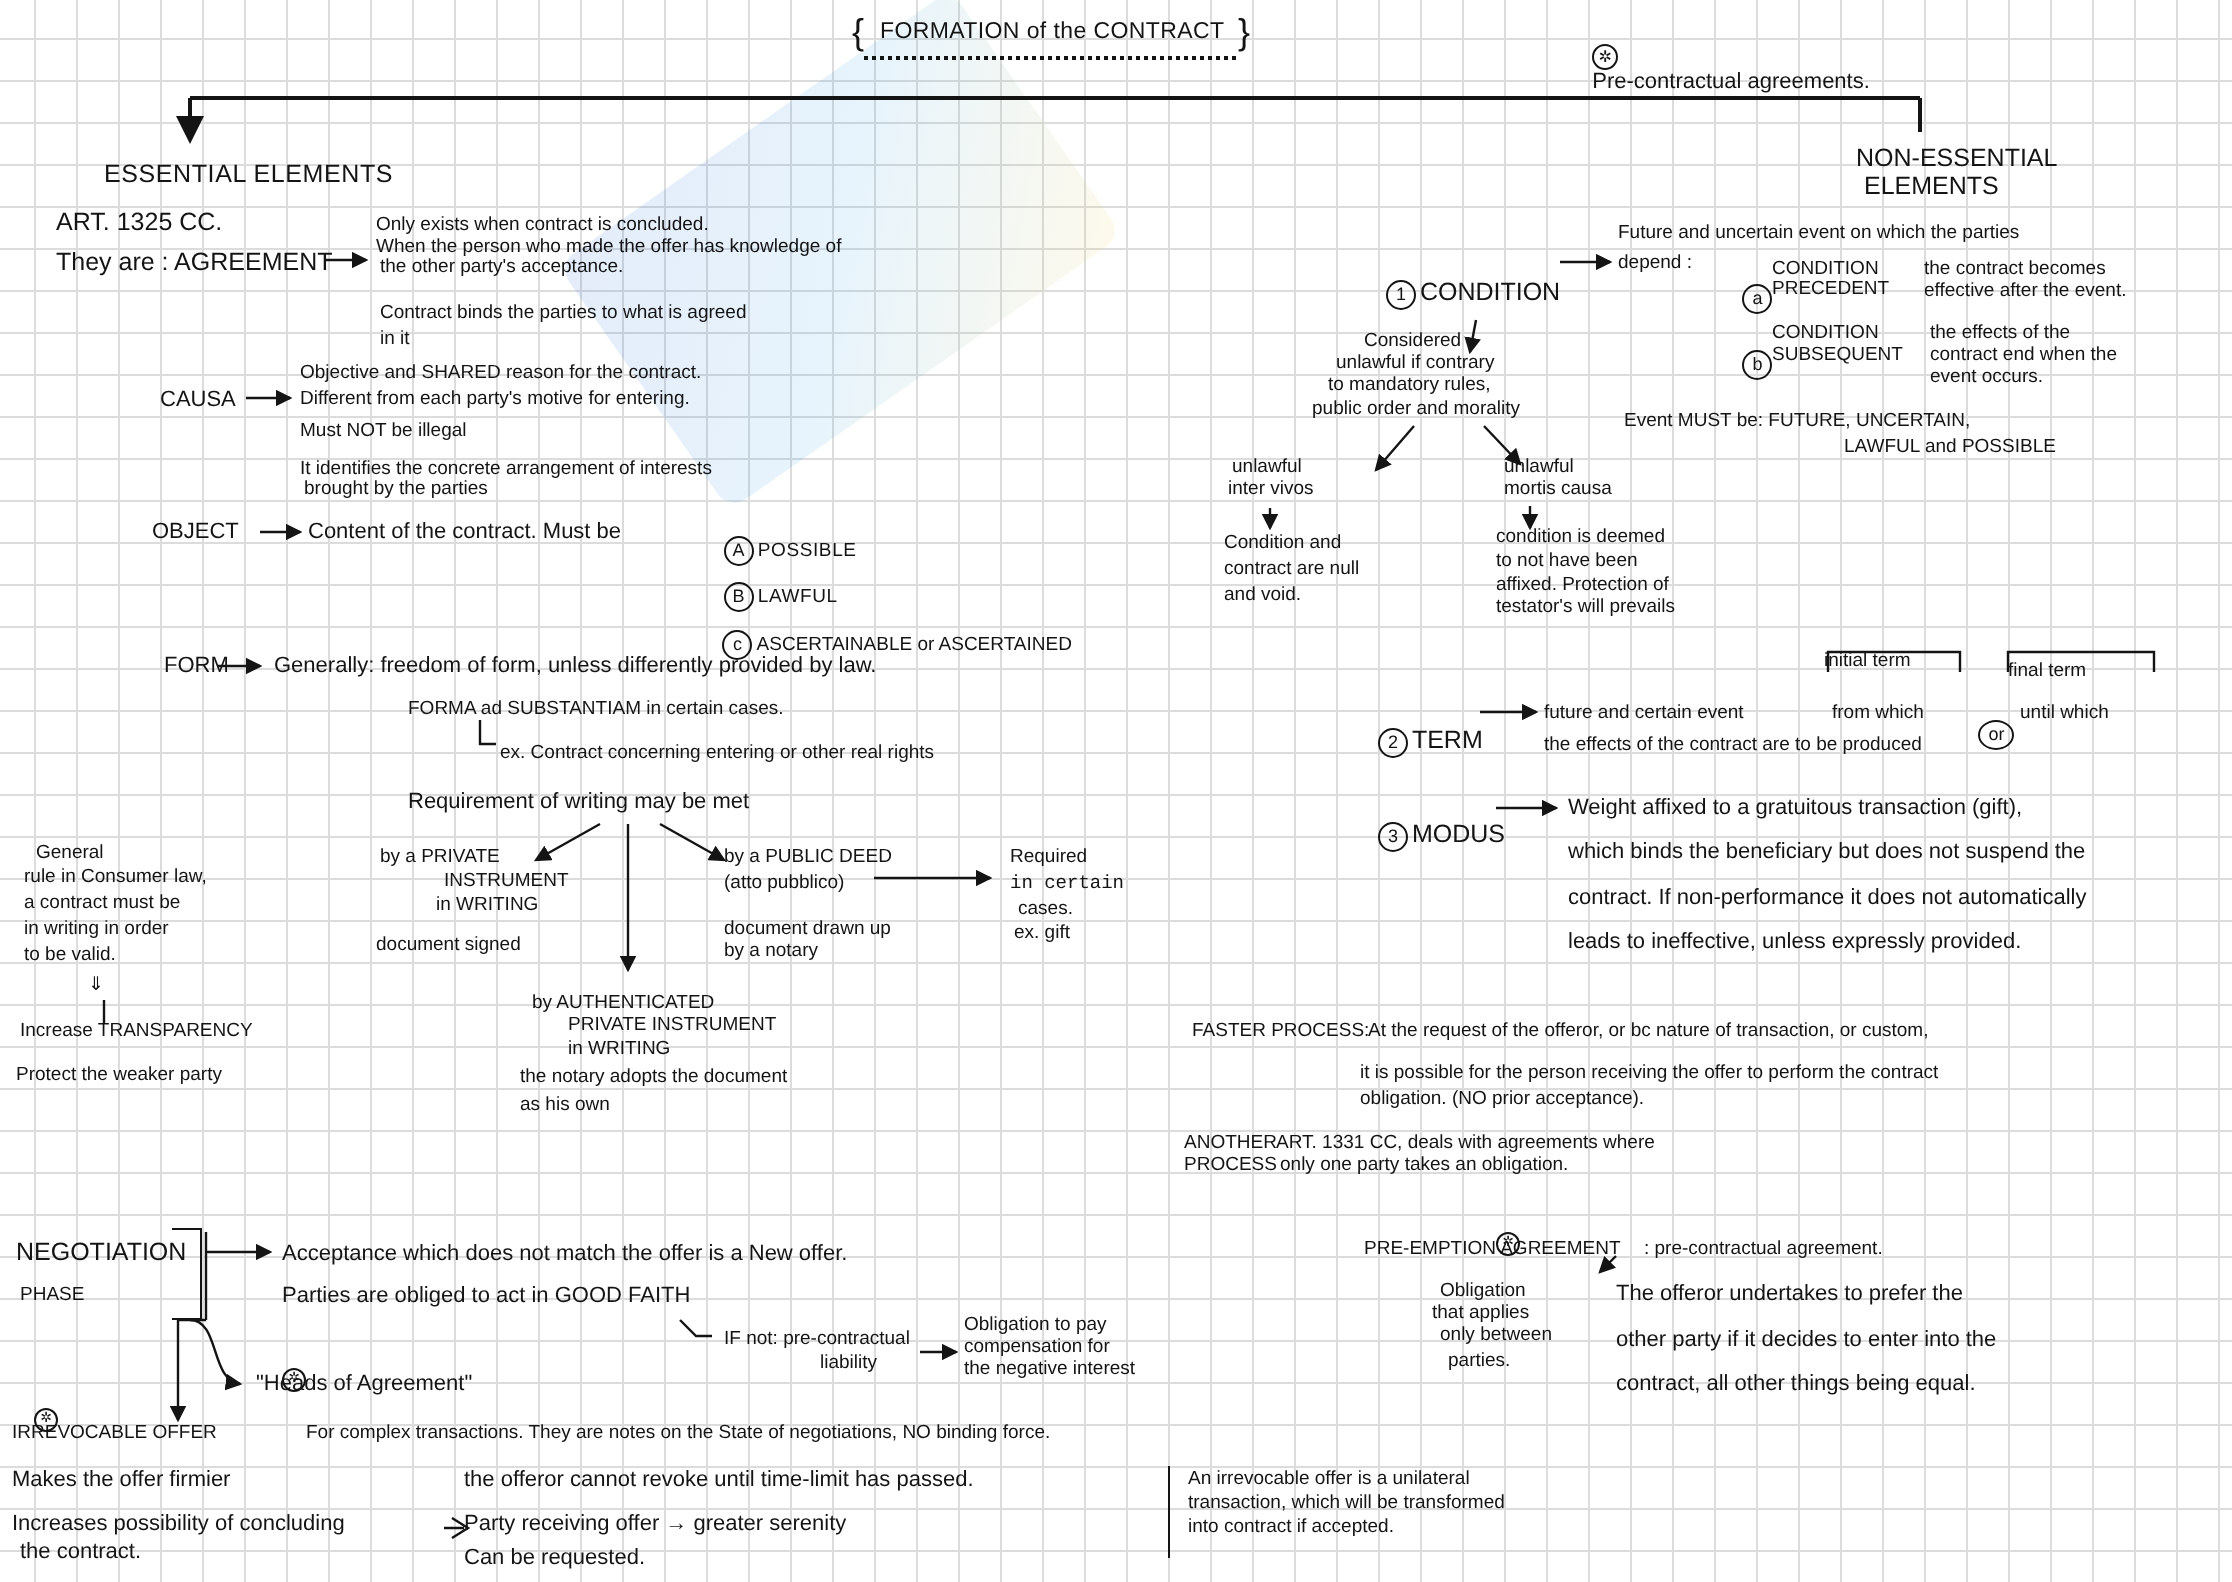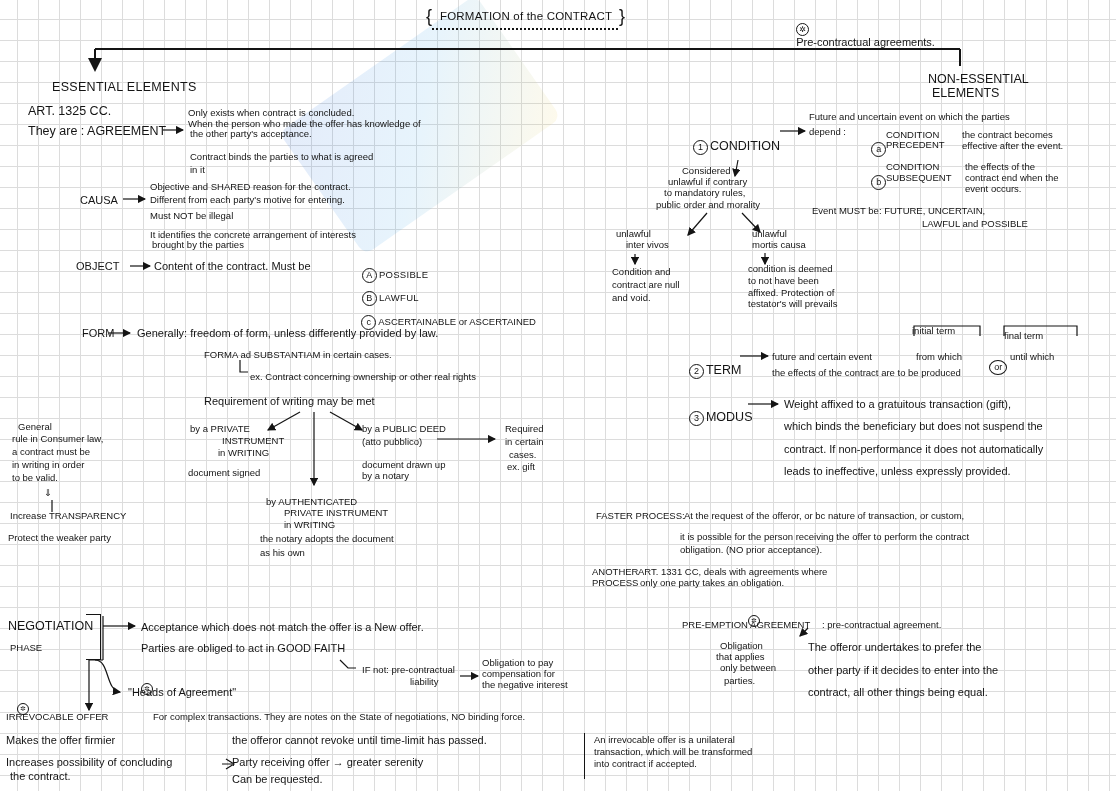--- a/index.html
+++ b/index.html
@@ -114,35 +114,35 @@
 <div class="t sm cap" style="left:356px;top:281px;">
   <span class="circ">b</span><span>LAWFUL</span>
 </div>
 <div class="t sm" style="left:356px;top:305px;">
   <span class="circ">c</span><span>ASCERTAINABLE or ASCERTAINED</span>
 </div>
 
 <div class="t" style="left:82px;top:327px;">FORM</div>
 <div class="t" style="left:137px;top:327px;">Generally: freedom of form, unless differently provided by law.</div>
 <div class="t sm" style="left:204px;top:350px;">FORMA ad SUBSTANTIAM in certain cases.</div>
-<div class="t sm" style="left:250px;top:372px;">ex. Contract concerning ownership or other real rights</div>
+<div class="t sm" style="left:250px;top:372px;">ex. Contract concerning entering or other real rights</div>
 <div class="t" style="left:204px;top:395px;">Requirement of writing may be met</div>
 
 <div class="t sm" style="left:190px;top:424px;">by a PRIVATE</div>
 <div class="t sm" style="left:222px;top:436px;">INSTRUMENT</div>
 <div class="t sm" style="left:218px;top:448px;">in WRITING</div>
 <div class="t sm" style="left:188px;top:468px;">document signed</div>
 
 <div class="t sm" style="left:362px;top:424px;">by a PUBLIC DEED</div>
 <div class="t sm" style="left:362px;top:437px;">(atto pubblico)</div>
 <div class="t sm" style="left:362px;top:460px;">document drawn up</div>
 <div class="t sm" style="left:362px;top:471px;">by a notary</div>
 
 <div class="t sm" style="left:505px;top:424px;">Required</div>
-<div class="t sm" style="left:505px;top:437px;">in certain</div>
+<div class="t sm" style="left:505px;top:437px;font-family:Liberation Mono, monospace;">in certain</div>
 <div class="t sm" style="left:509px;top:450px;">cases.</div>
 <div class="t sm" style="left:507px;top:462px;">ex. gift</div>
 
 <div class="t sm" style="left:266px;top:497px;">by AUTHENTICATED</div>
 <div class="t sm" style="left:284px;top:508px;">PRIVATE INSTRUMENT</div>
 <div class="t sm" style="left:284px;top:520px;">in WRITING</div>
 <div class="t sm" style="left:260px;top:534px;">the notary adopts the document</div>
 <div class="t sm" style="left:260px;top:548px;">as his own</div>
 
 <div class="t sm" style="left:18px;top:422px;">General</div>
@@ -182,21 +182,21 @@
 
 <div class="t sm" style="left:812px;top:206px;">Event MUST be: FUTURE, UNCERTAIN,</div>
 <div class="t sm" style="left:878px;top:219px;padding-left:44px;">LAWFUL and POSSIBLE</div>
 
 <div class="t sm" style="left:682px;top:166px;">Considered</div>
 <div class="t sm" style="left:668px;top:177px;">unlawful if contrary</div>
 <div class="t sm" style="left:664px;top:188px;">to mandatory rules,</div>
 <div class="t sm" style="left:656px;top:200px;">public order and morality</div>
 
 <div class="t sm" style="left:616px;top:229px;">unlawful</div>
-<div class="t sm" style="left:614px;top:240px;margin-left:12px;">inter vivos</div>
+<div class="t sm" style="left:614px;top:240px;">inter vivos</div>
 <div class="t sm" style="left:612px;top:267px;">Condition and</div>
 <div class="t sm" style="left:612px;top:280px;">contract are null</div>
 <div class="t sm" style="left:612px;top:293px;">and void.</div>
 
 <div class="t sm" style="left:752px;top:229px;">unlawful</div>
 <div class="t sm" style="left:752px;top:240px;">mortis causa</div>
 <div class="t sm" style="left:748px;top:264px;">condition is deemed</div>
 <div class="t sm" style="left:748px;top:276px;">to not have been</div>
 <div class="t sm" style="left:748px;top:288px;">affixed. Protection of</div>
 <div class="t sm" style="left:748px;top:299px;">testator's will prevails</div>

